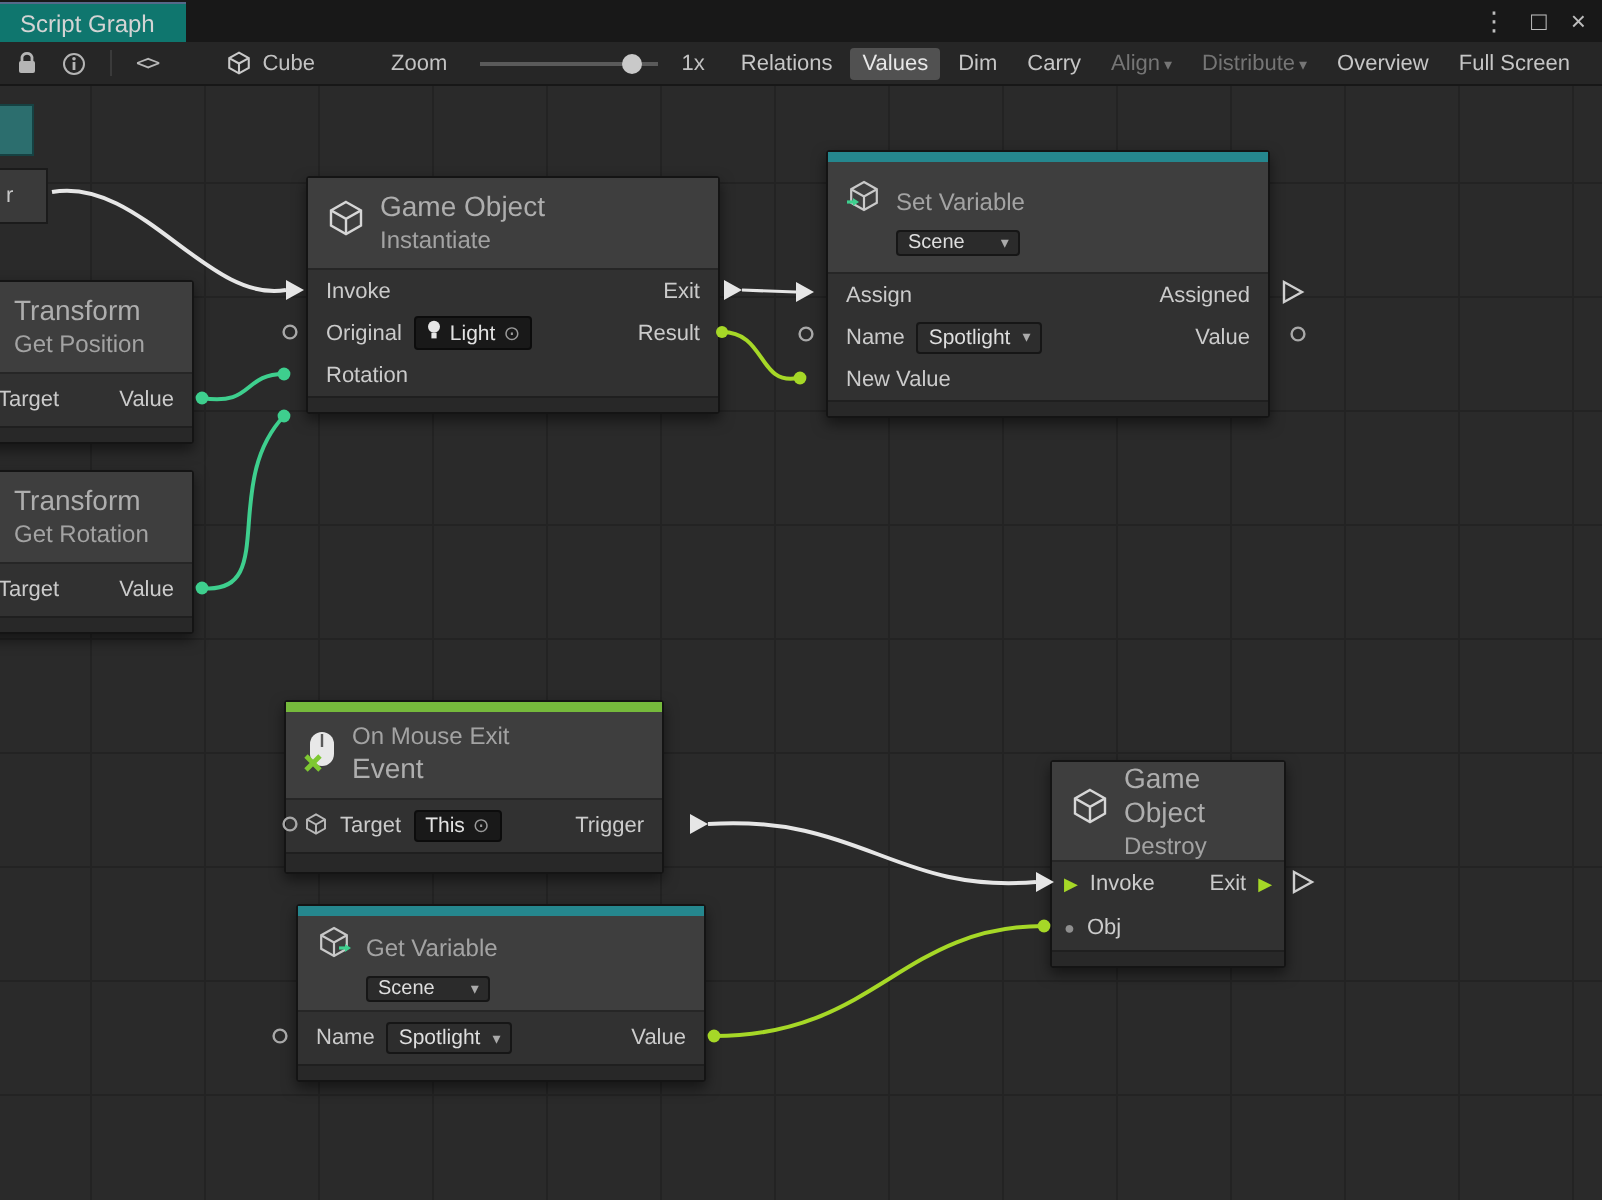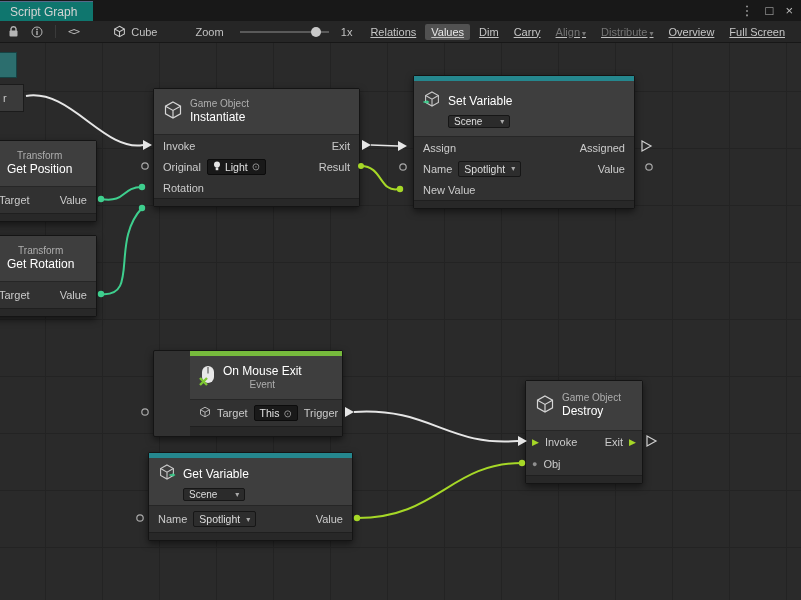--- a/index.html
+++ b/index.html
@@ -17,42 +17,42 @@
   .toolbar { position:absolute; top:21px; left:0; right:0; height:22px; background:#262626; border-bottom:1px solid #171717;
              display:flex; align-items:center; padding:0 8px; color:#c2c2c2; font-size:11px; gap:12px; }
   .tb-icon { display:flex; align-items:center; }
   .code-glyph { font-family:"DejaVu Sans Mono", monospace; font-size:11px; color:#b8b8b8; letter-spacing:-1px; }
   .tb-sep { width:1px; height:13px; background:#3a3a3a; }
   .obj-group { display:flex; align-items:center; gap:5px; margin-left:22px; }
   .zoom-label { margin-left:26px; }
   .slider { position:relative; width:95px; height:10px; margin-left:4px; }
   .slider-track { position:absolute; top:4px; left:0; right:0; height:2px; background:#5a5a5a; }
   .slider-knob { position:absolute; top:0; right:8px; width:10px; height:10px; border-radius:50%; background:#c9c9c9; }
-  .tb-buttons { margin-left:auto; display:flex; align-items:flex-end; gap:3px; padding-right:2px;text-decoration:underline; }
+  .tb-buttons { margin-left:auto; display:flex; align-items:flex-end; gap:3px; padding-right:2px; }
   .tb-btn { padding:2px 6px; border-radius:2px; color:#c6c6c6; white-space:nowrap; }
   .tb-btn.active { background:#515151; color:#e8e8e8; }
   .tb-btn.disabled { color:#757575; }
   .dd-caret { font-size:8px; margin-left:2px; }
 
   
   .canvas { position:absolute; top:43px; left:0; right:0; bottom:0; overflow:hidden; background-color:#2a2a2a;
             background-image:linear-gradient(#232323 1px, transparent 1px),
                              linear-gradient(90deg,#232323 1px, transparent 1px);
             background-size:57px 57px; background-position:-12px -9px; }
 
   
   .node { position:absolute; background:#313131; border:1px solid #141414; border-radius:2px;
           box-shadow:0 3px 7px rgba(0,0,0,.5); color:#c8c8c8; z-index:1; }
   .accent { height:5px; }
   .accent.teal { background:#25878e; }
   .accent.green { background:#76ba3c; }
   .hdr { background:#3e3e3e; border-bottom:1px solid #262626; display:flex; align-items:center; gap:7px; padding:0 9px; }
   .titles { display:flex; flex-direction:column; line-height:1.25; }
-  .t-small { font-size:10px; color:#aeaeae;text-align:center; }
-  .t-main { font-size:12px; color:#ffffff; }
+  .t-small { font-size:14px; color:#aeaeae; }
+  .t-main { font-size:12px; color:#a3a3a3; }
   .hdr-col { display:flex; flex-direction:column; justify-content:center; gap:3px; width:100%; }
   .hdr-line { display:flex; align-items:center; gap:7px; }
   .row { display:flex; align-items:center; gap:6px; padding:0 9px; font-size:11px; color:#cbcbcb; }
   .row .right { margin-left:auto; }
   .footer { background:#282828; border-top:1px solid #1f1f1f; }
 
   .chip { display:inline-flex; align-items:center; gap:4px; background:#191919; border:1px solid #0c0c0c;
           border-radius:2px; padding:1px 5px; font-size:10.5px; color:#e2e2e2; }
   .chip .tgt { color:#9a9a9a; font-size:10px; }
   .dd { display:inline-flex; align-items:center; gap:6px; background:#2d2d2d; border:1px solid #161616;
@@ -237,21 +237,21 @@
           <span class="caret">▾</span>
         </span>
         <span class="right">Value</span>
       </div>
       <div class="row" style="height:21px;">
         <span>New Value</span>
       </div>
       <div class="footer" style="height:8px;"></div>
     </div>
 
-    <div class="node" style="left:153px; top:307px; width:190px;padding-left:36px;">
+    <div class="node" style="left:142px; top:307px; width:190px;">
       <div class="accent green"></div>
       <div class="hdr" style="height:44px;">
         <span>
           <svg width="17" height="21" viewBox="0 0 17 21">
               <rect x="3" y="1" width="12" height="17" rx="6" fill="#e8e8e8"></rect>
               <line x1="9" y1="2" x2="9" y2="8.5" stroke="#5a5a5a" stroke-width="1.2"></line>
               <path d="M1 13 L8 20 M8 13 L1 20" stroke="#7ec832" stroke-width="2.4"></path>
             </svg>
         </span>
         <div class="titles">

